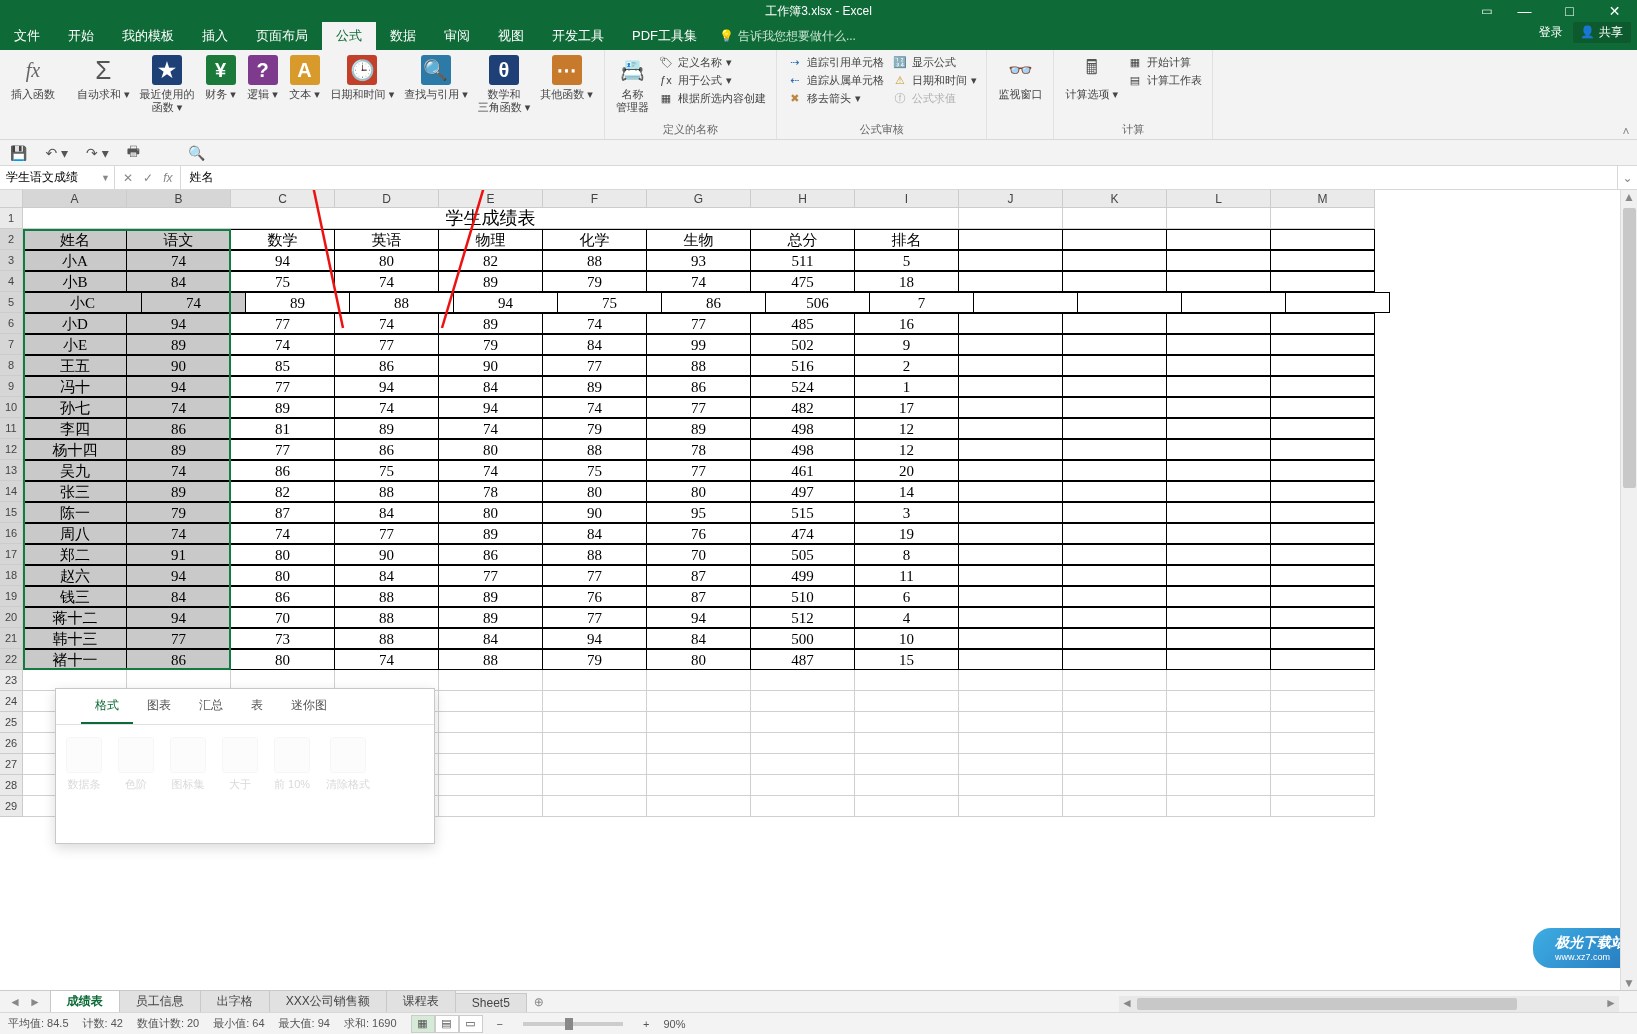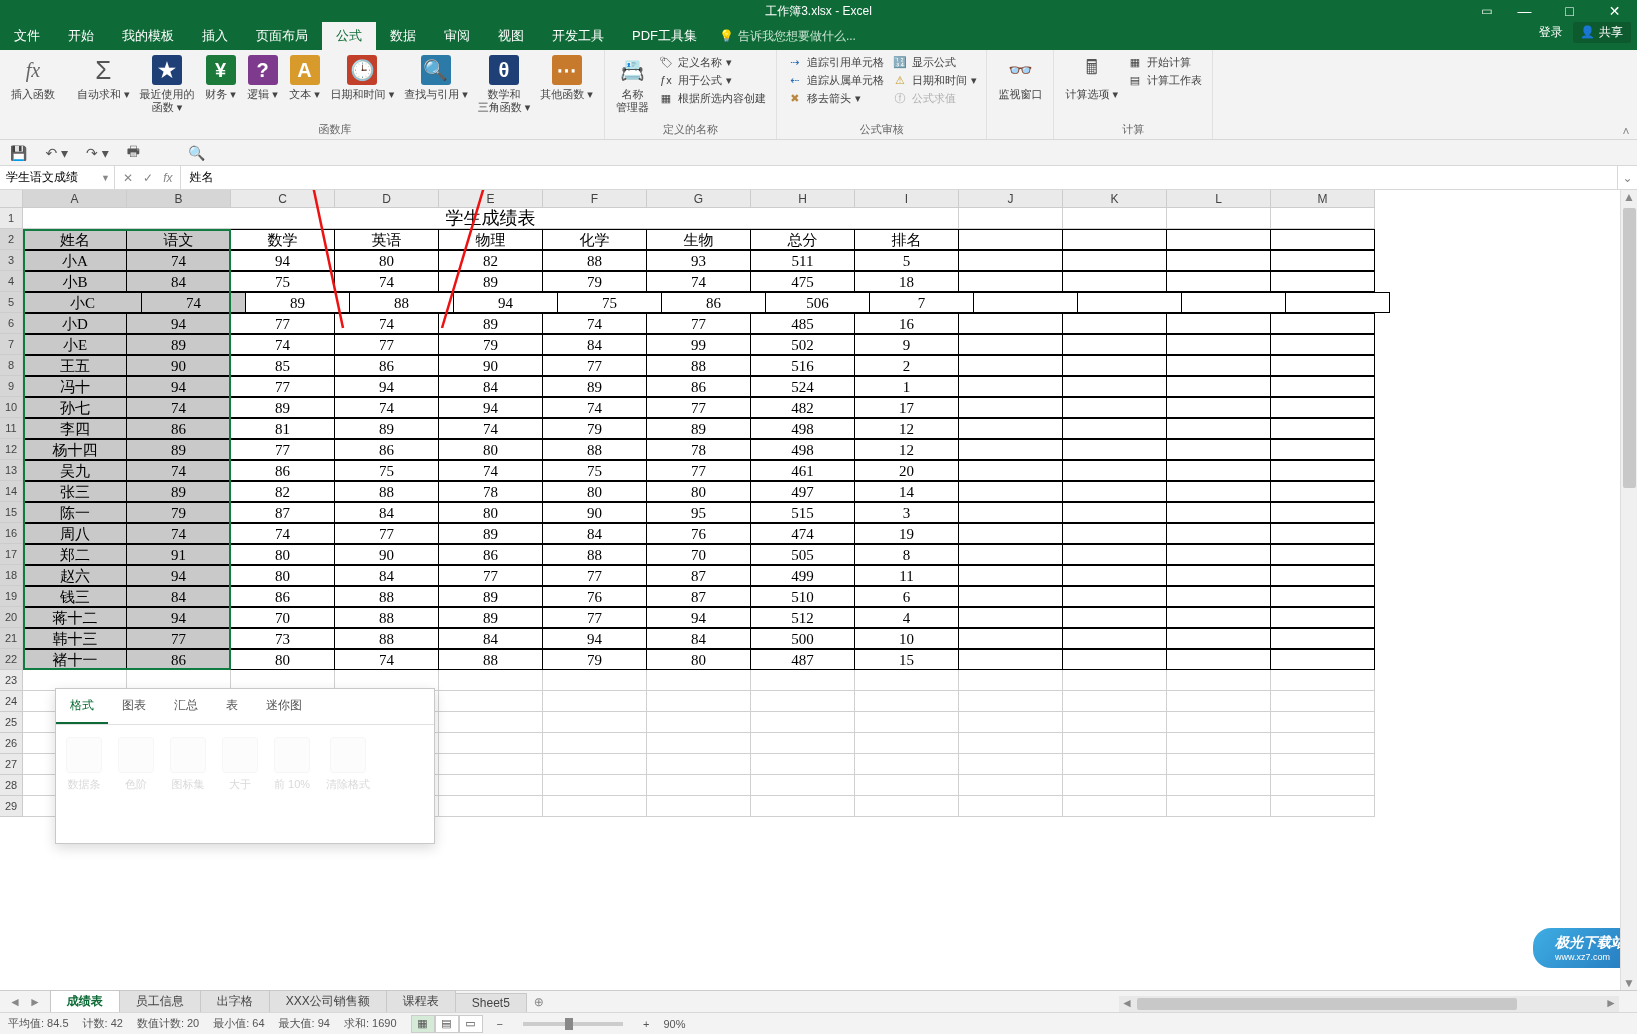--- a/index.html
+++ b/index.html
@@ -64,21 +64,21 @@
   .title-row .cell { font-size: 18px; font-family: "SimSun", serif; }
   .data-row .cell { border-right: 1px solid #000; border-bottom: 1px solid #000; border-top: 1px solid #000; font-family: "SimSun", serif; font-size: 15px; }
   .data-row .cell.selcell { background: #c9c9c9; }
   .header-row .cell { font-size: 15px; font-family: "SimSun", serif; border-bottom: 1px solid #000; border-right: 1px solid #000; border-top: 1px solid #000; }
   .header-row .cell.selcell { background: #c9c9c9; }
 
   .selection-border { position: absolute; border: 2px solid #107c41; pointer-events: none; }
 
   
   .quick-analysis { position: absolute; background: #fff; border: 1px solid #c8c8c8; box-shadow: 0 4px 12px rgba(0,0,0,.15); width: 380px; }
-  .qa-tabs { display: flex; border-bottom: 1px solid #e0e0e0; }
+  .qa-tabs { display: flex; border-bottom: 1px solid #e0e0e0; padding-left: 25px; }
   .qa-tab { padding: 8px 14px; font-size: 12px; color: #555; cursor: pointer; }
   .qa-tab.active { color: #0e6b37; border-bottom: 2px solid #0e6b37; }
   .qa-body { height: 90px; display: flex; padding: 12px 10px; gap: 16px; }
   .qa-item { display: flex; flex-direction: column; align-items: center; gap: 4px; opacity: 0.25; font-size: 11px; color: #666; }
   .qa-item .qa-ico { width: 36px; height: 36px; background: #f5f5f5; border: 1px solid #ddd; border-radius: 3px; }
   .qa-footer { padding: 6px 10px 10px; font-size: 11px; color: #ddd; }
 
   
   .arrow { position: absolute; pointer-events: none; }
 
@@ -208,21 +208,20 @@
             <div class="rlabel"><span>数学和
 三角函数</span> ▾</div>
           </div>
         <div class="rbtn-big">
             <div class="ricon">
               <div class="icon-box" style="background:#c77a2b">⋯</div>
             </div>
             <div class="rlabel"><span>其他函数</span> ▾</div>
           </div>
       </div>
-      <div class="rgroup-label">函数库</div>
     </div>
 
     <div class="rgroup">
       <div class="rgroup-body">
         <div class="rbtn-big">
             <div class="ricon" style="color:#567">📇</div>
             <div class="rlabel">名称
 管理器</div>
           </div>
         <div class="rstack">

